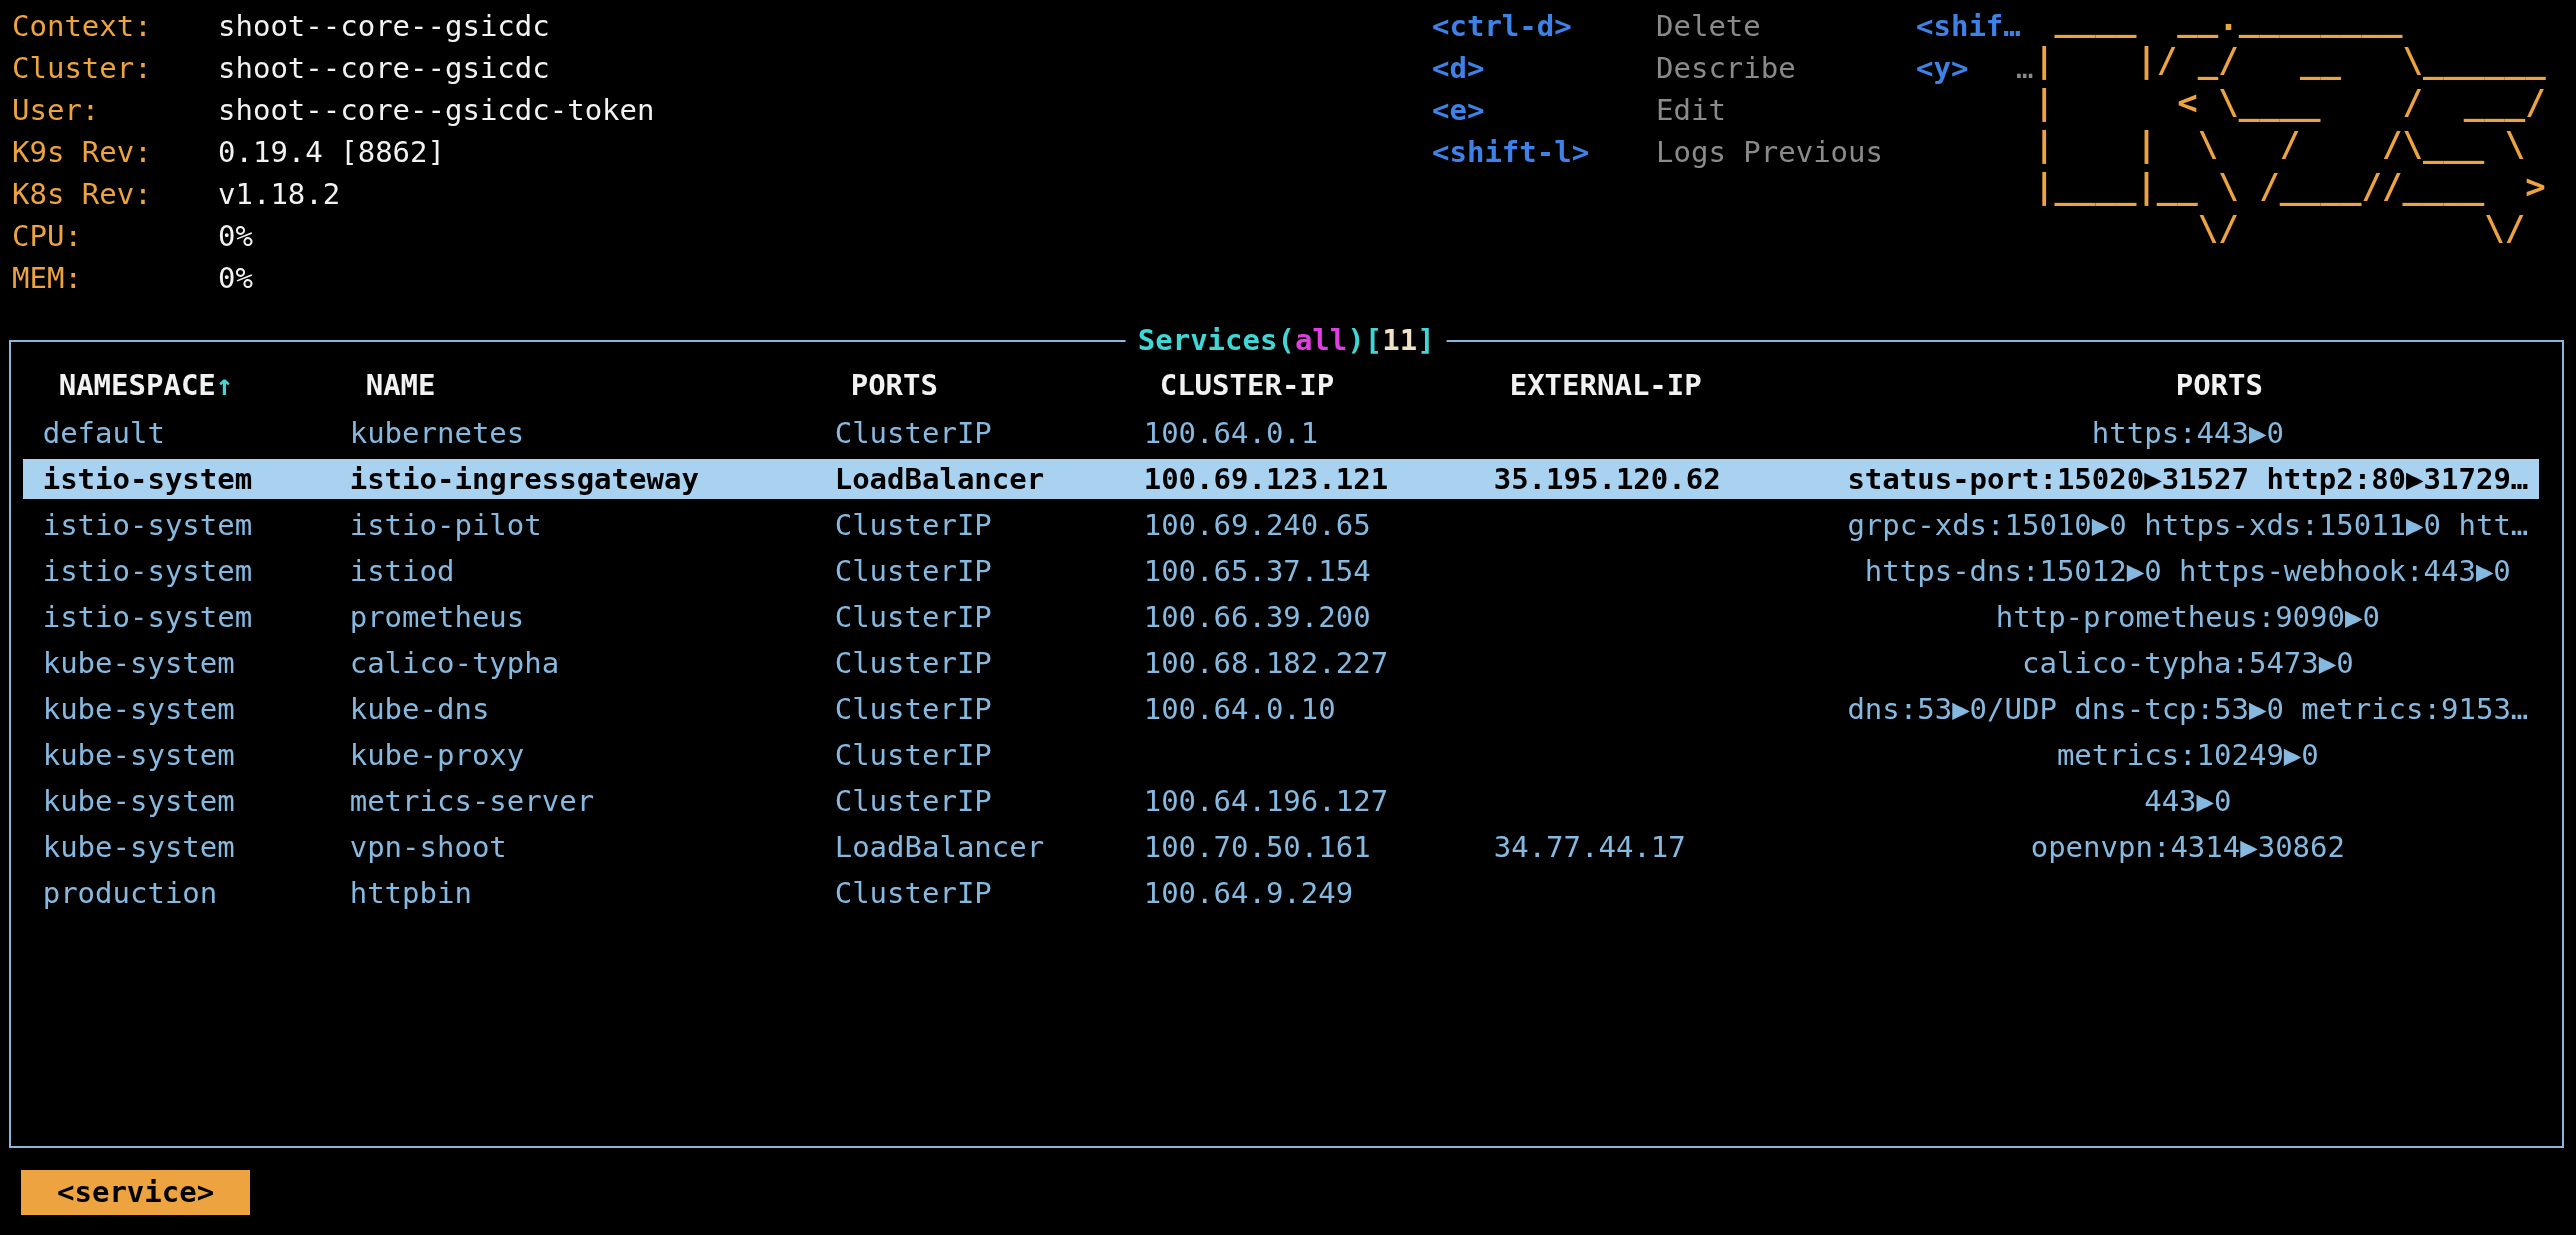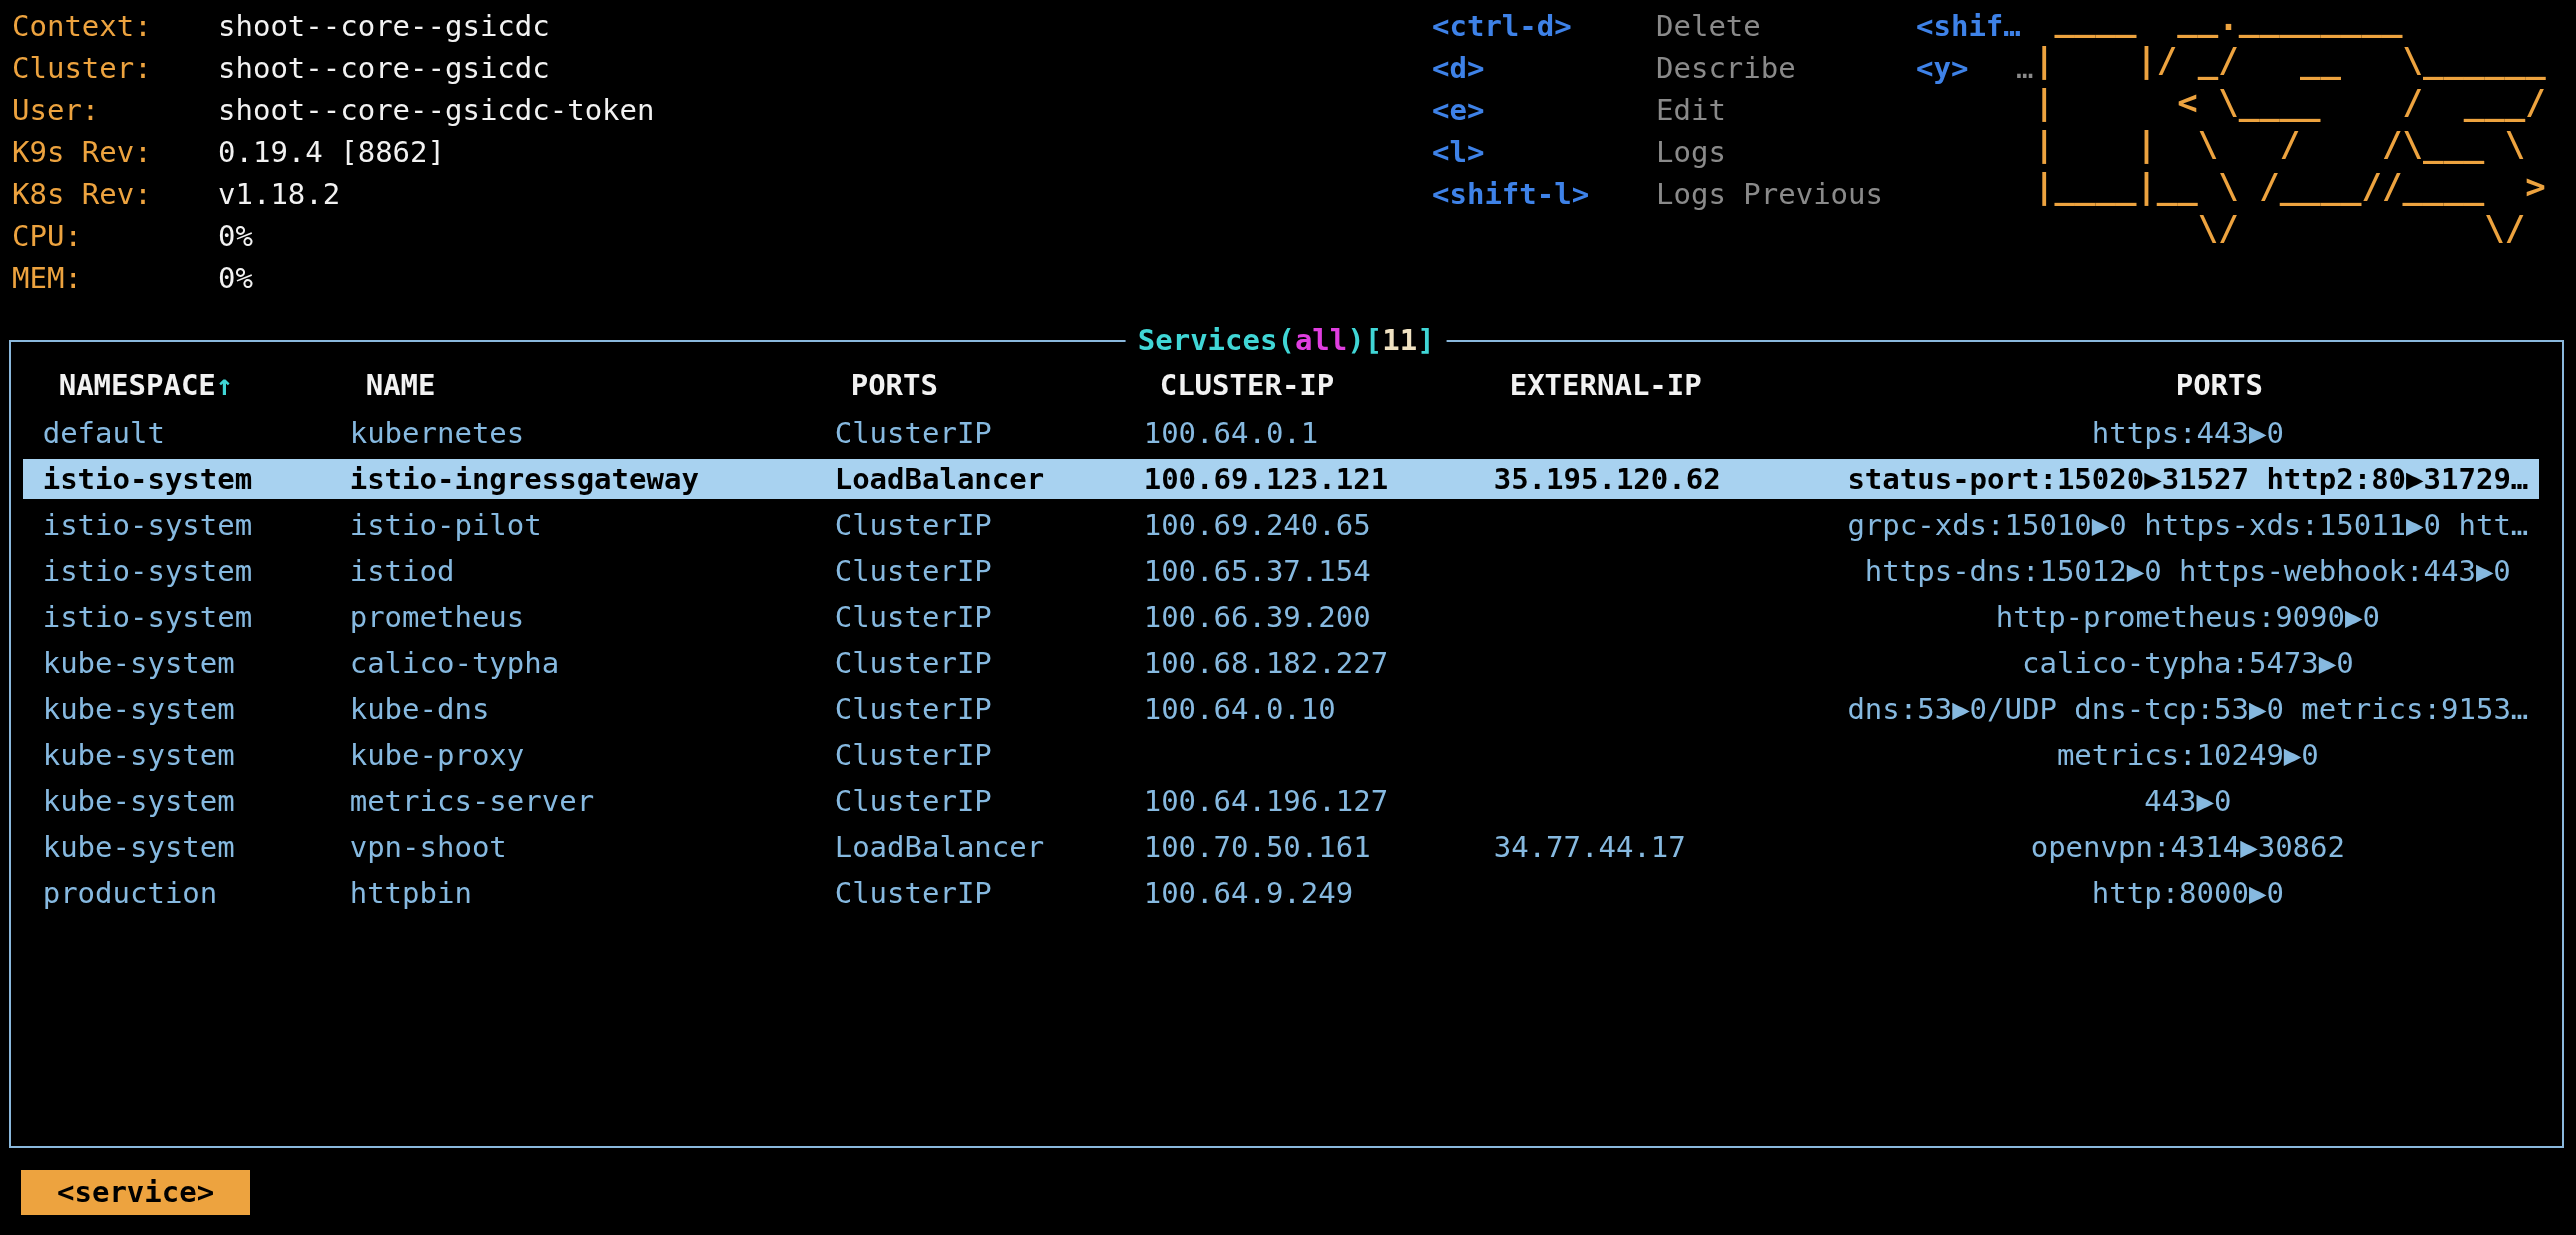--- a/index.html
+++ b/index.html
@@ -123,23 +123,20 @@
       </div>
 
       <div class="hk-row">
         <span class="hk-key">&lt;d&gt;</span><span class="hk-label">Describe</span>
       </div>
 
       <div class="hk-row">
         <span class="hk-key">&lt;e&gt;</span><span class="hk-label">Edit</span>
       </div>
 
-      <div class="hk-row">
-        <span class="hk-key">&lt;l&gt;</span><span class="hk-label">Logs</span>
-      </div>
 
       <div class="hk-row">
         <span class="hk-key">&lt;shift-l&gt;</span><span class="hk-label">Logs Previous</span>
       </div>
     </div>
 
   <div class="hotkeys2">
 
       <div class="hk-row">
         <span class="hk-key">&lt;shif…</span><span class="hk-label"></span>
@@ -262,21 +259,20 @@
           <span class="cell c-ext">34.77.44.17</span>
           <span class="cell c-ports">openvpn:4314▶30862</span>
         </div>
 
         <div class="row">
           <span class="cell c-ns">production</span>
           <span class="cell c-name">httpbin</span>
           <span class="cell c-type">ClusterIP</span>
           <span class="cell c-ip">100.64.9.249</span>
           <span class="cell c-ext"></span>
-          <span class="cell c-ports">http:8000▶0</span>
         </div>
       </div>
   </div>
 
   <div class="crumb">&lt;service&gt;</div>
 
 </div>
 
 
 </body></html>

